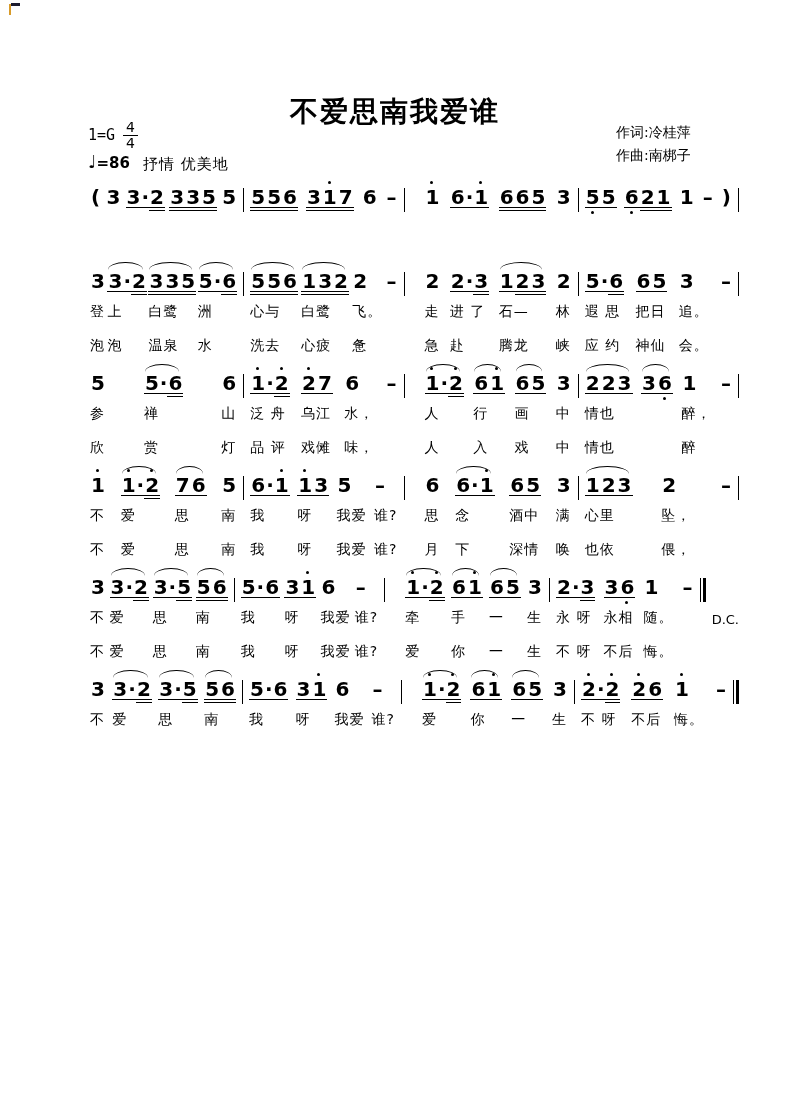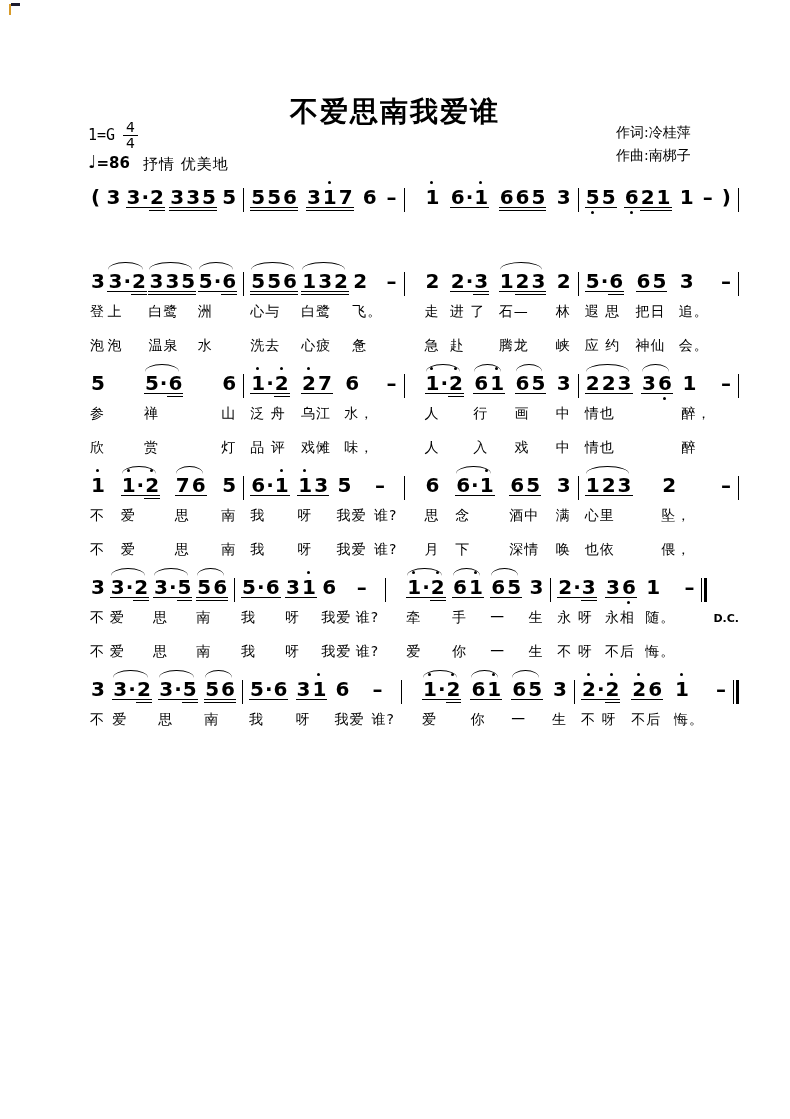--- a/index.html
+++ b/index.html
@@ -49,21 +49,21 @@
   .lo::after{content:"";position:absolute;bottom:-7px;left:50%;margin-left:-2px;width:3px;height:3px;border-radius:50%;background:#000;}
   .ch.lo.u1::after{bottom:-7px;}
   .arc{position:absolute;top:0;left:1px;right:4px;height:7px;
        border-top:1.5px solid #000;border-radius:50% 50% 0 0/100% 100% 0 0;}
   .lyr{font-size:14px;height:27px;margin-top:7px;white-space:nowrap;letter-spacing:1px;}
   .bar{flex:none;width:1px;height:24px;margin-top:10px;background:#000;}
   .endbar{flex:none;display:flex;margin-top:10px;width:auto;height:24px;background:none;}
   .endbar i{display:block;height:24px;background:#000;}
   .endbar .thin{width:1px;margin-right:2px;}
   .endbar .thick{width:3px;}
-  .dc{flex:none;font-size:11px;font-weight:bold;margin-top:44px;margin-left:6px;white-space:nowrap;}
+  .dc{flex:none;font-size:13px;font-weight:normal;margin-top:44px;margin-left:6px;white-space:nowrap;}
 </style>
 </head>
 <body>
 
 <div class="corner">
   <span class="cap"></span>
   <span class="stem"></span>
 </div>
 
 <h1 class="title">不爱思南我爱谁</h1>

